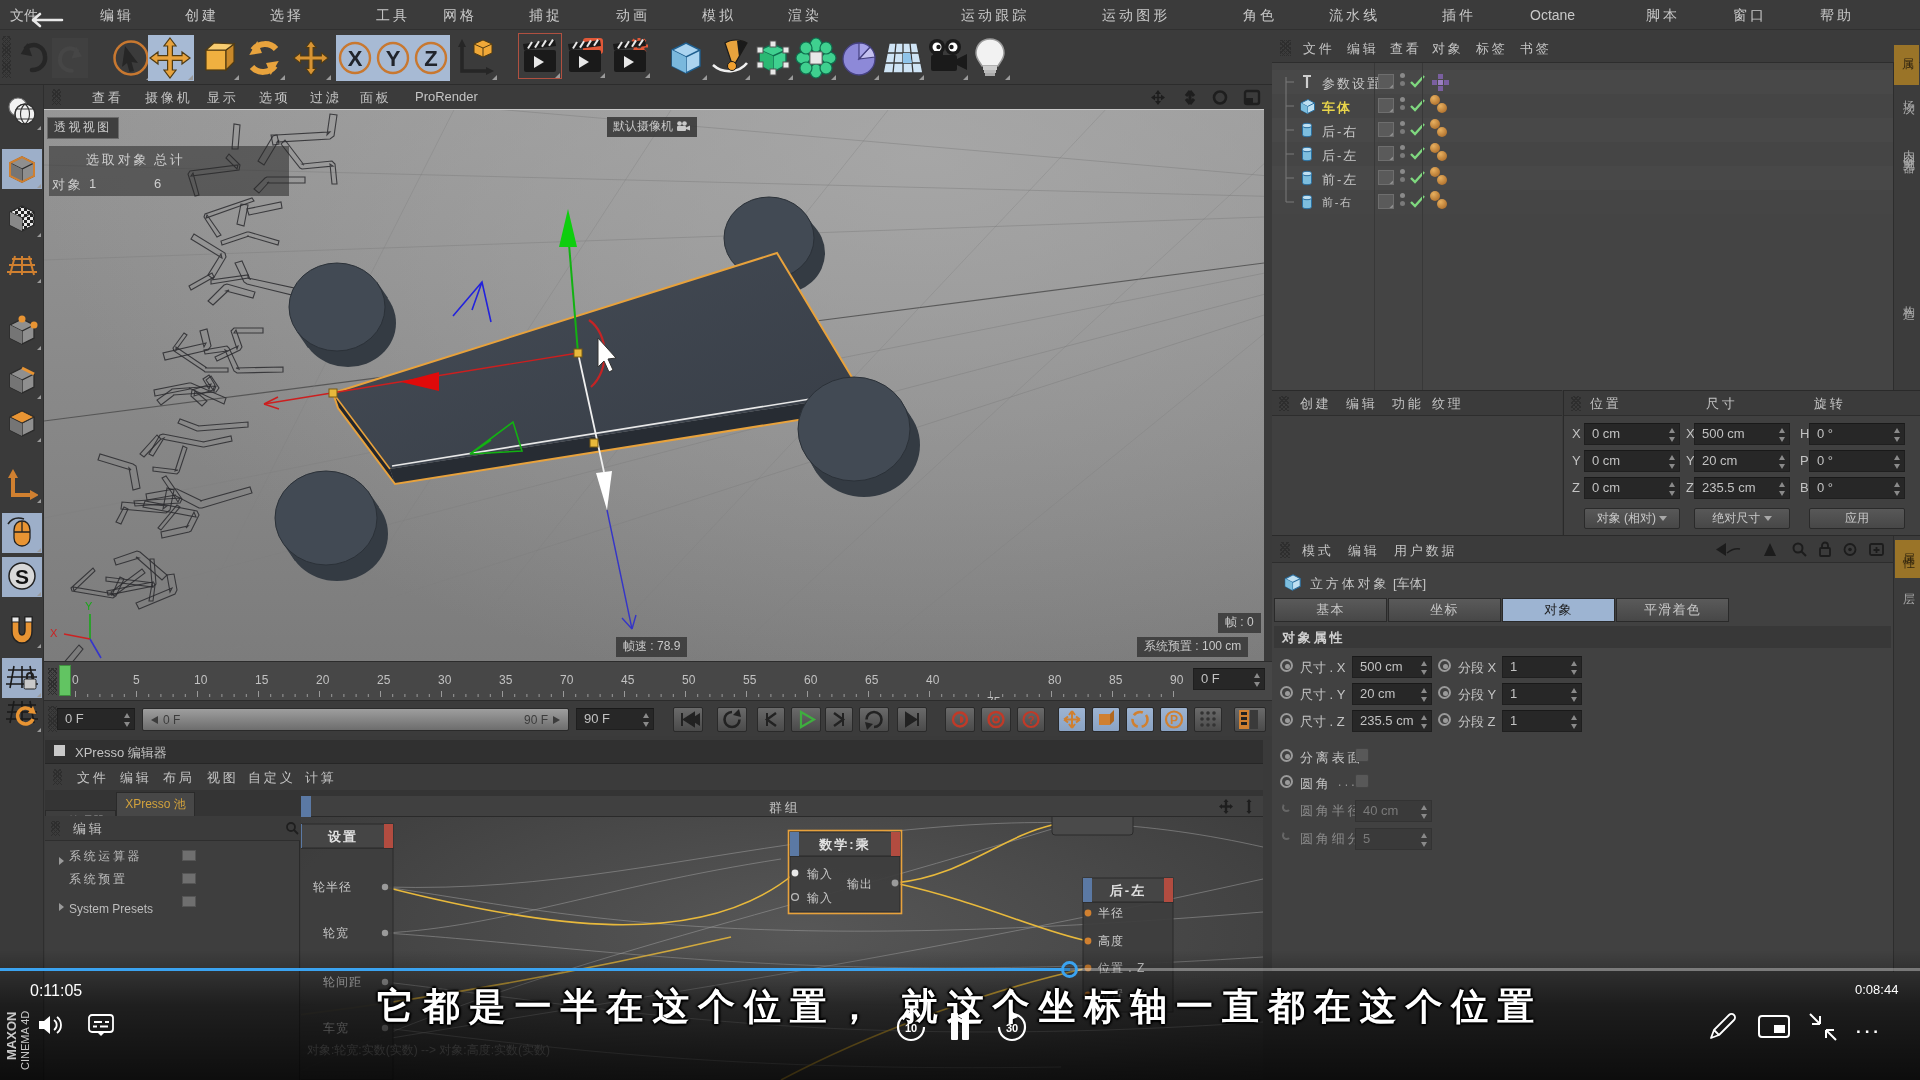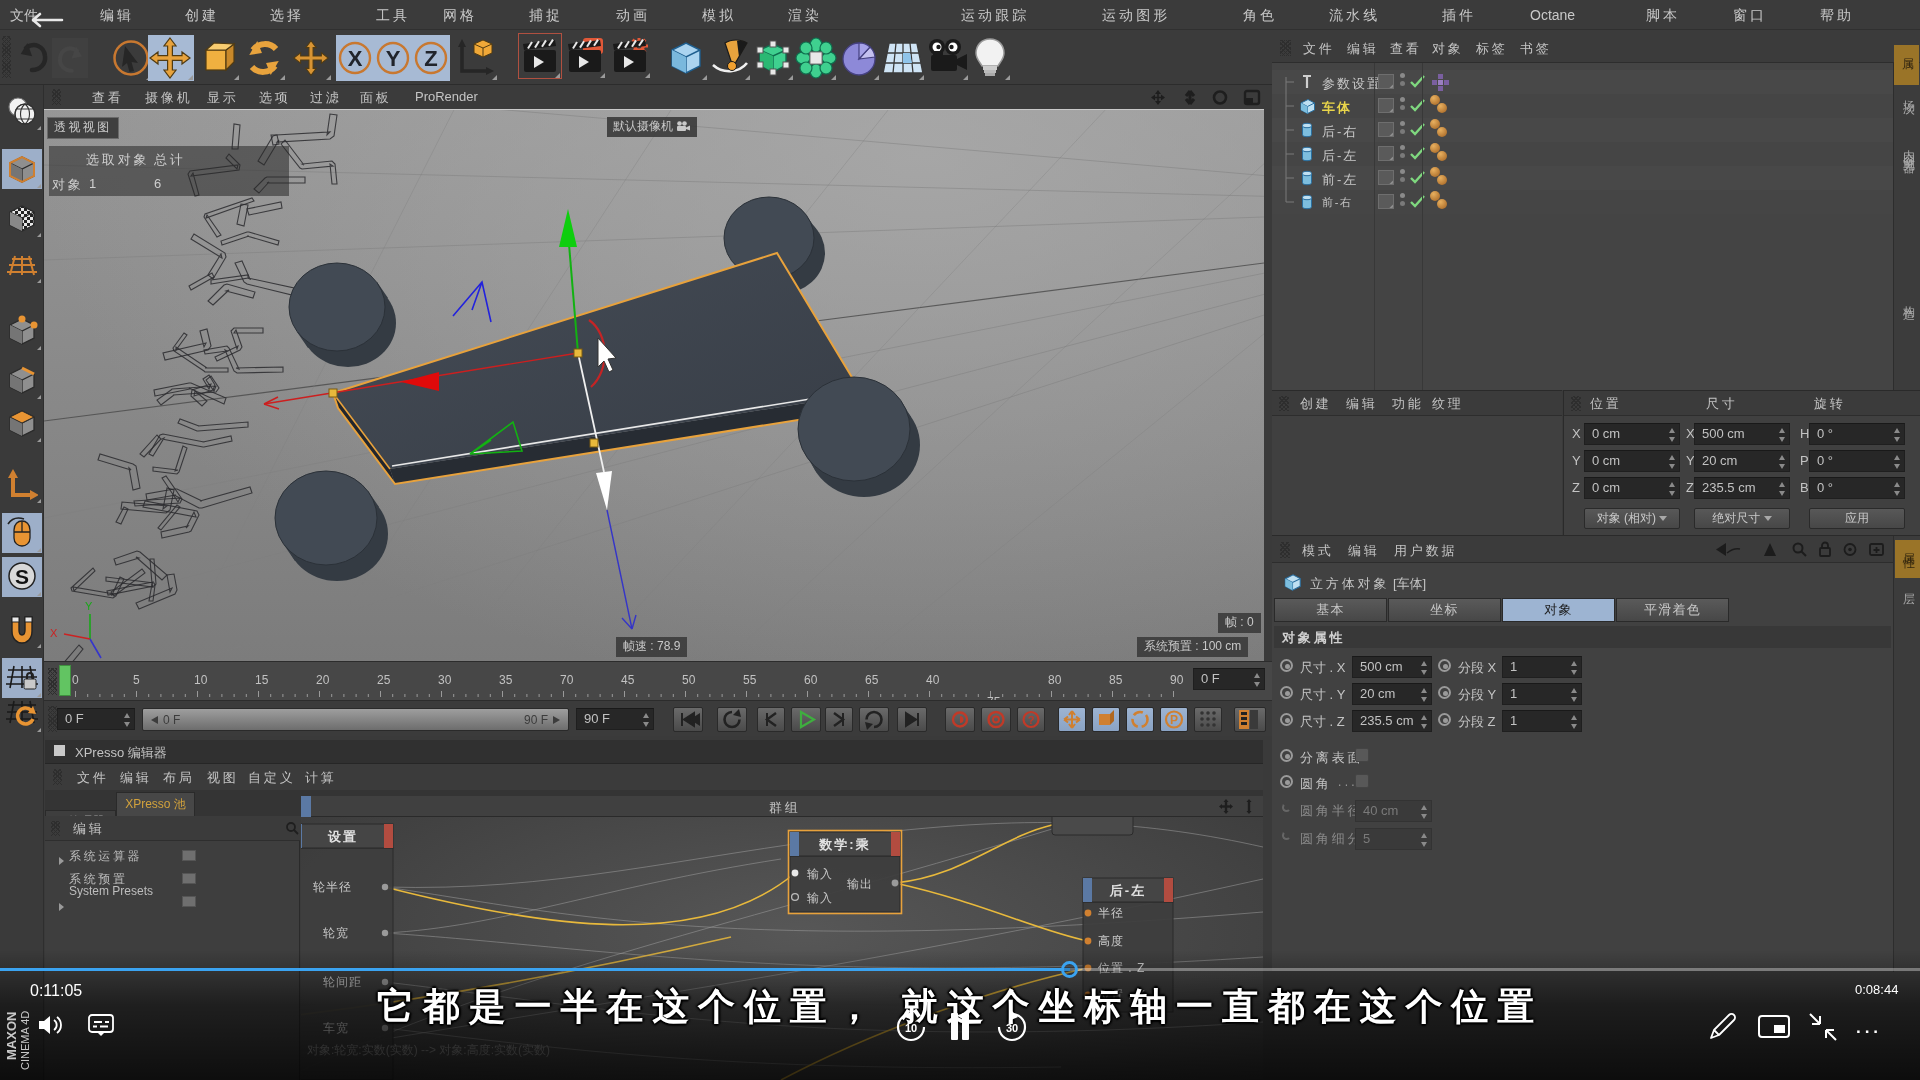--- a/index.html
+++ b/index.html
@@ -822,21 +822,21 @@
       <span class="abs ptxt cjk" style="left:28px;top:4px;">编辑</span>
       <svg class="abs" style="left:240px;top:5px;" width="15" height="15" viewBox="0 0 15 15">
           <circle cx="6" cy="6" r="4" fill="none" stroke="#1f1f1f" stroke-width="1.8"></circle>
           <path d="M9 9 L13 13" stroke="#1f1f1f" stroke-width="1.8"></path>
         </svg>
     </div>
     <span class="abs" style="left:14px;top:35px;"><span style="display:inline-block;width:0;height:0;border-top:4px solid transparent;border-bottom:4px solid transparent;border-left:5px solid #9a9a9a;"></span></span>
       <span class="abs stxt cjk" style="left:24px;top:32px;">系统运算器</span>
     <span class="abs stxt cjk" style="left:24px;top:55px;">系统预置</span>
     <span class="abs" style="left:14px;top:81px;"><span style="display:inline-block;width:0;height:0;border-top:4px solid transparent;border-bottom:4px solid transparent;border-left:5px solid #9a9a9a;"></span></span>
-      <span class="abs stxt" style="left:24px;top:68px;">System Presets</span>
+      <span class="abs stxt" style="left:24px;top:86px;">System Presets</span>
     <span class="abs" style="left:137px;top:34px;width:14px;height:11px;background:#6f6f6f;border:1px solid #555;"></span>
     <span class="abs" style="left:137px;top:57px;width:14px;height:11px;background:#6f6f6f;border:1px solid #555;"></span>
     <span class="abs" style="left:137px;top:80px;width:14px;height:11px;background:#6f6f6f;border:1px solid #555;"></span>
   </div>
   <div class="abs" style="left:256px;top:56px;width:962px;height:284px;background:radial-gradient(900px 330px at 52% 48%, #575757, rgba(87,87,87,0) 78%),#383838;overflow:hidden;" id="nodearea">
     <div class="abs" style="left:0;top:0;width:962px;height:21px;background:#404040;border-bottom:1px solid #2a2a2a;">
       <span class="abs" style="left:0;top:0;width:10px;height:21px;background:#5b79a4;"></span>
       <span class="abs ptxt cjk" style="left:468px;top:3px;">群组</span>
       <svg class="abs" style="left:918px;top:3px;" width="40" height="15" viewBox="0 0 40 15">
           <g fill="#1e1e1e">

